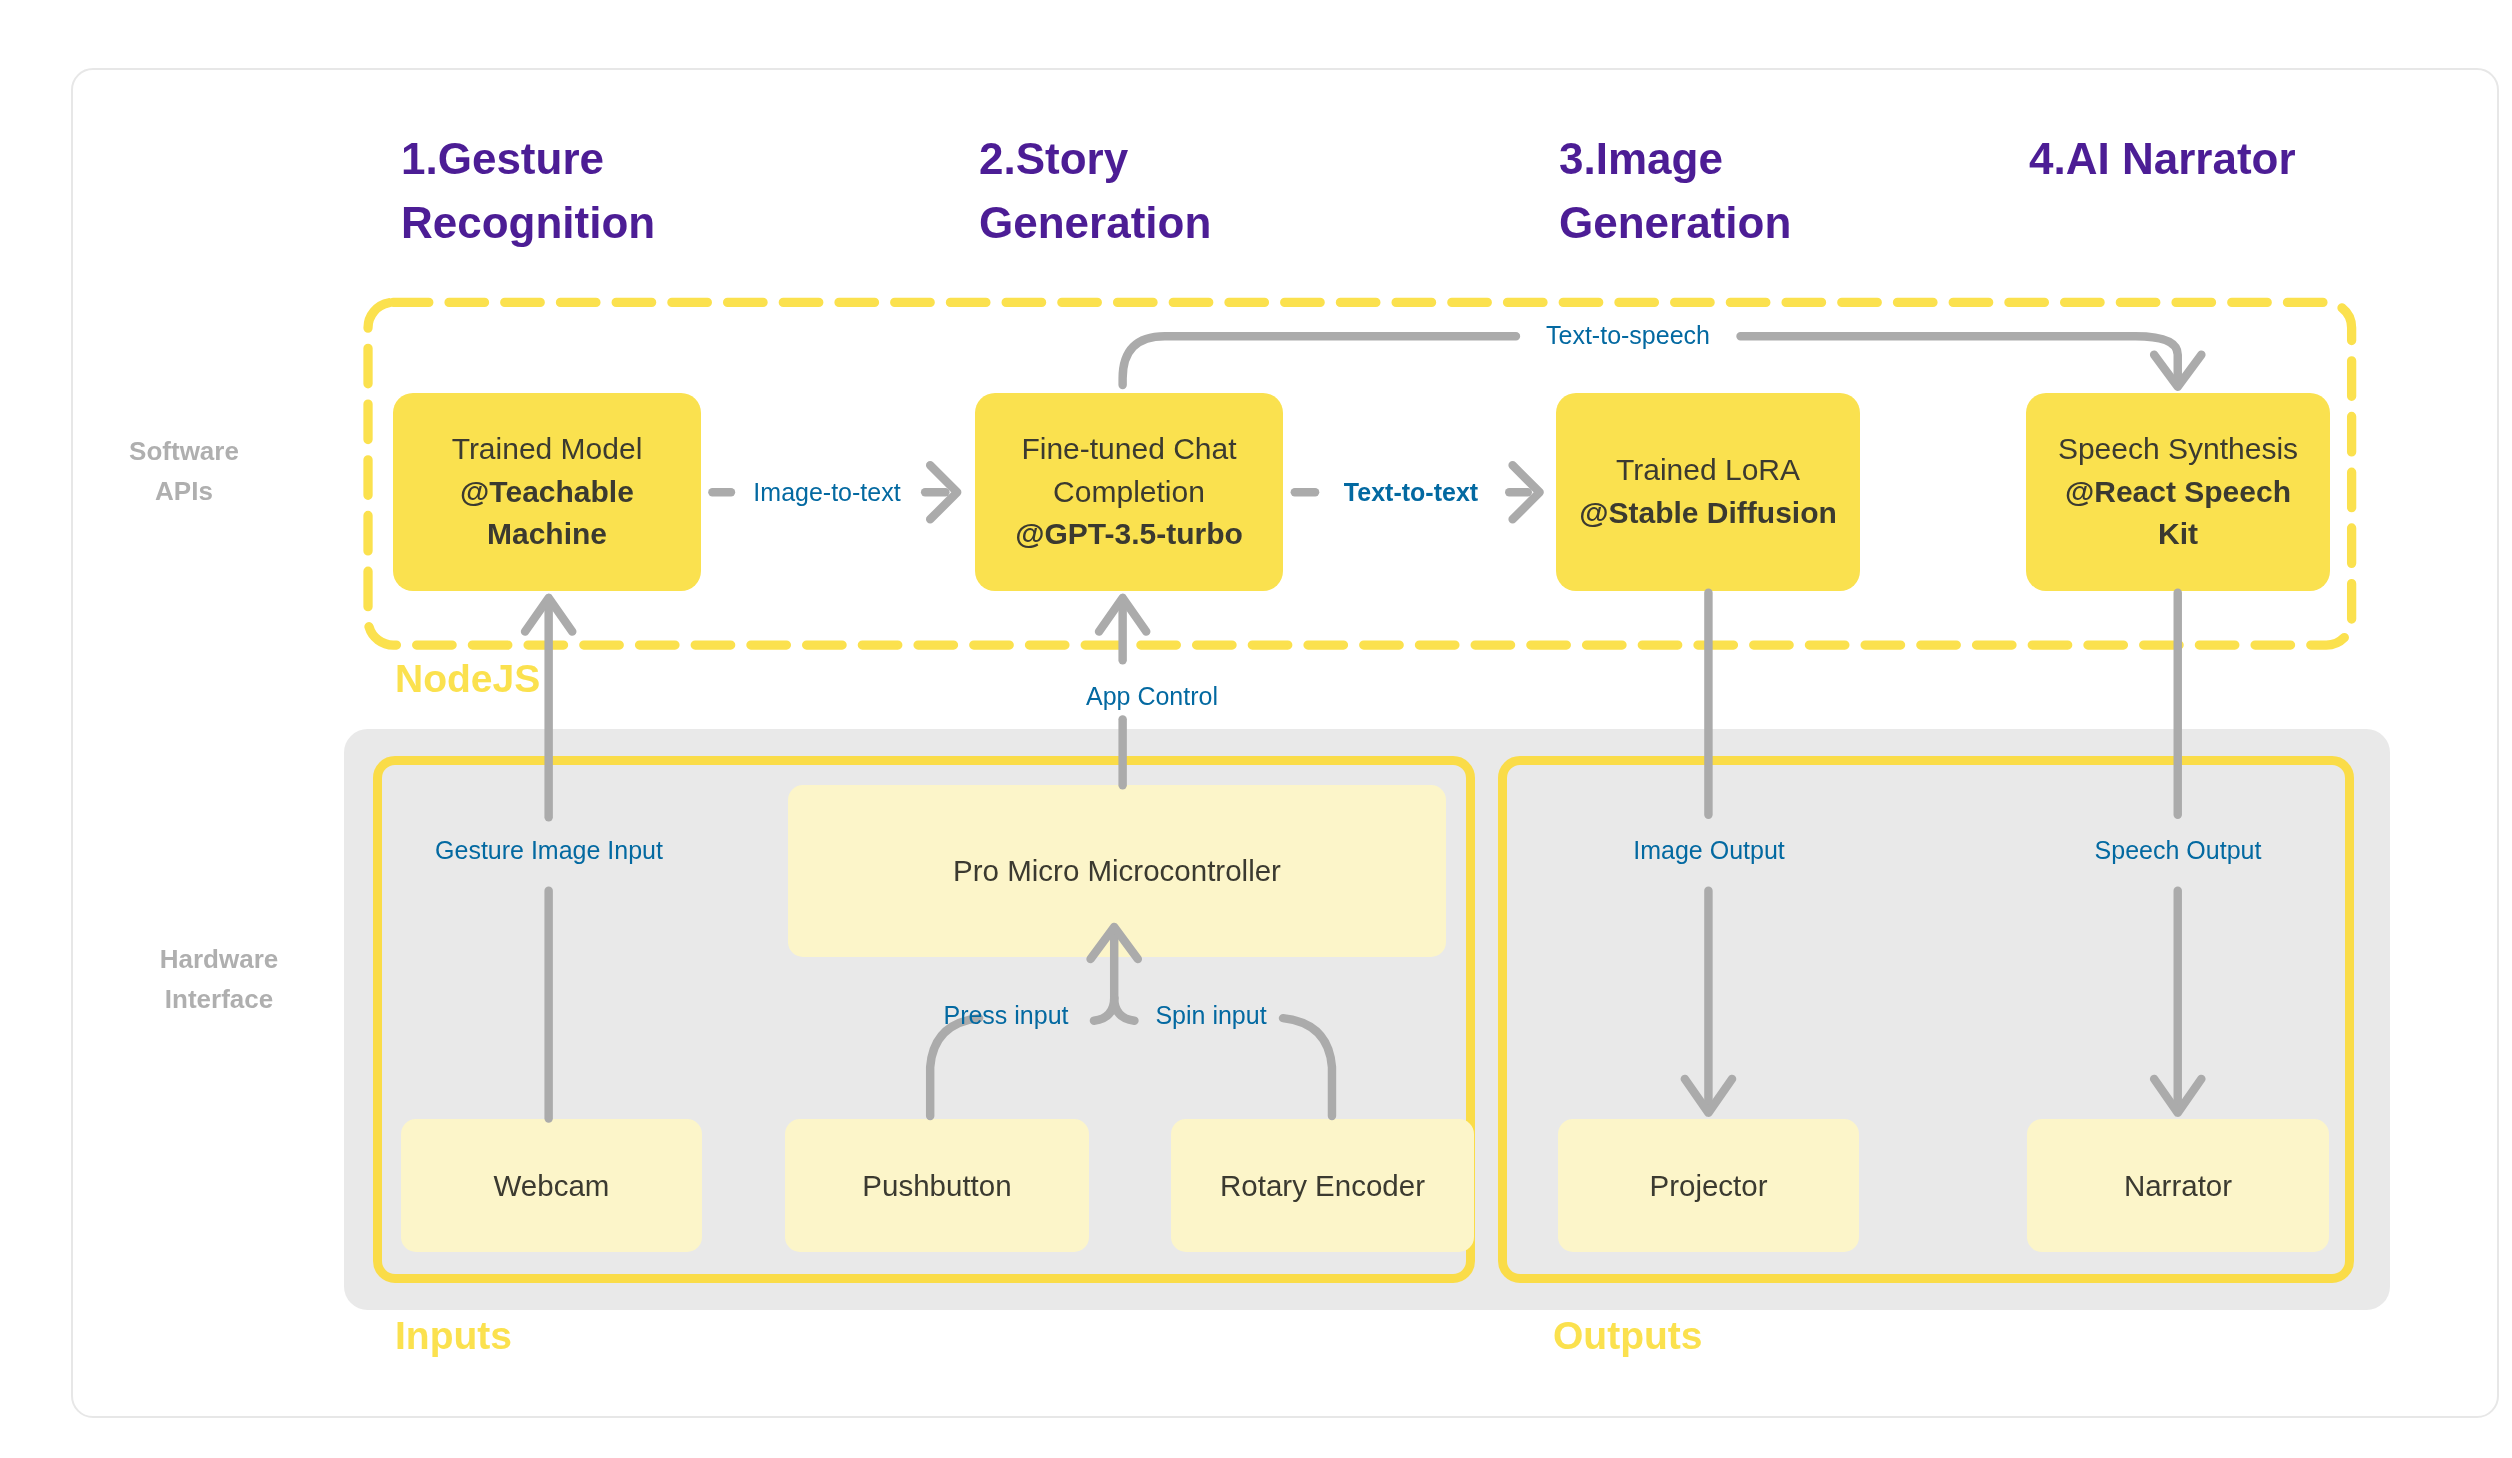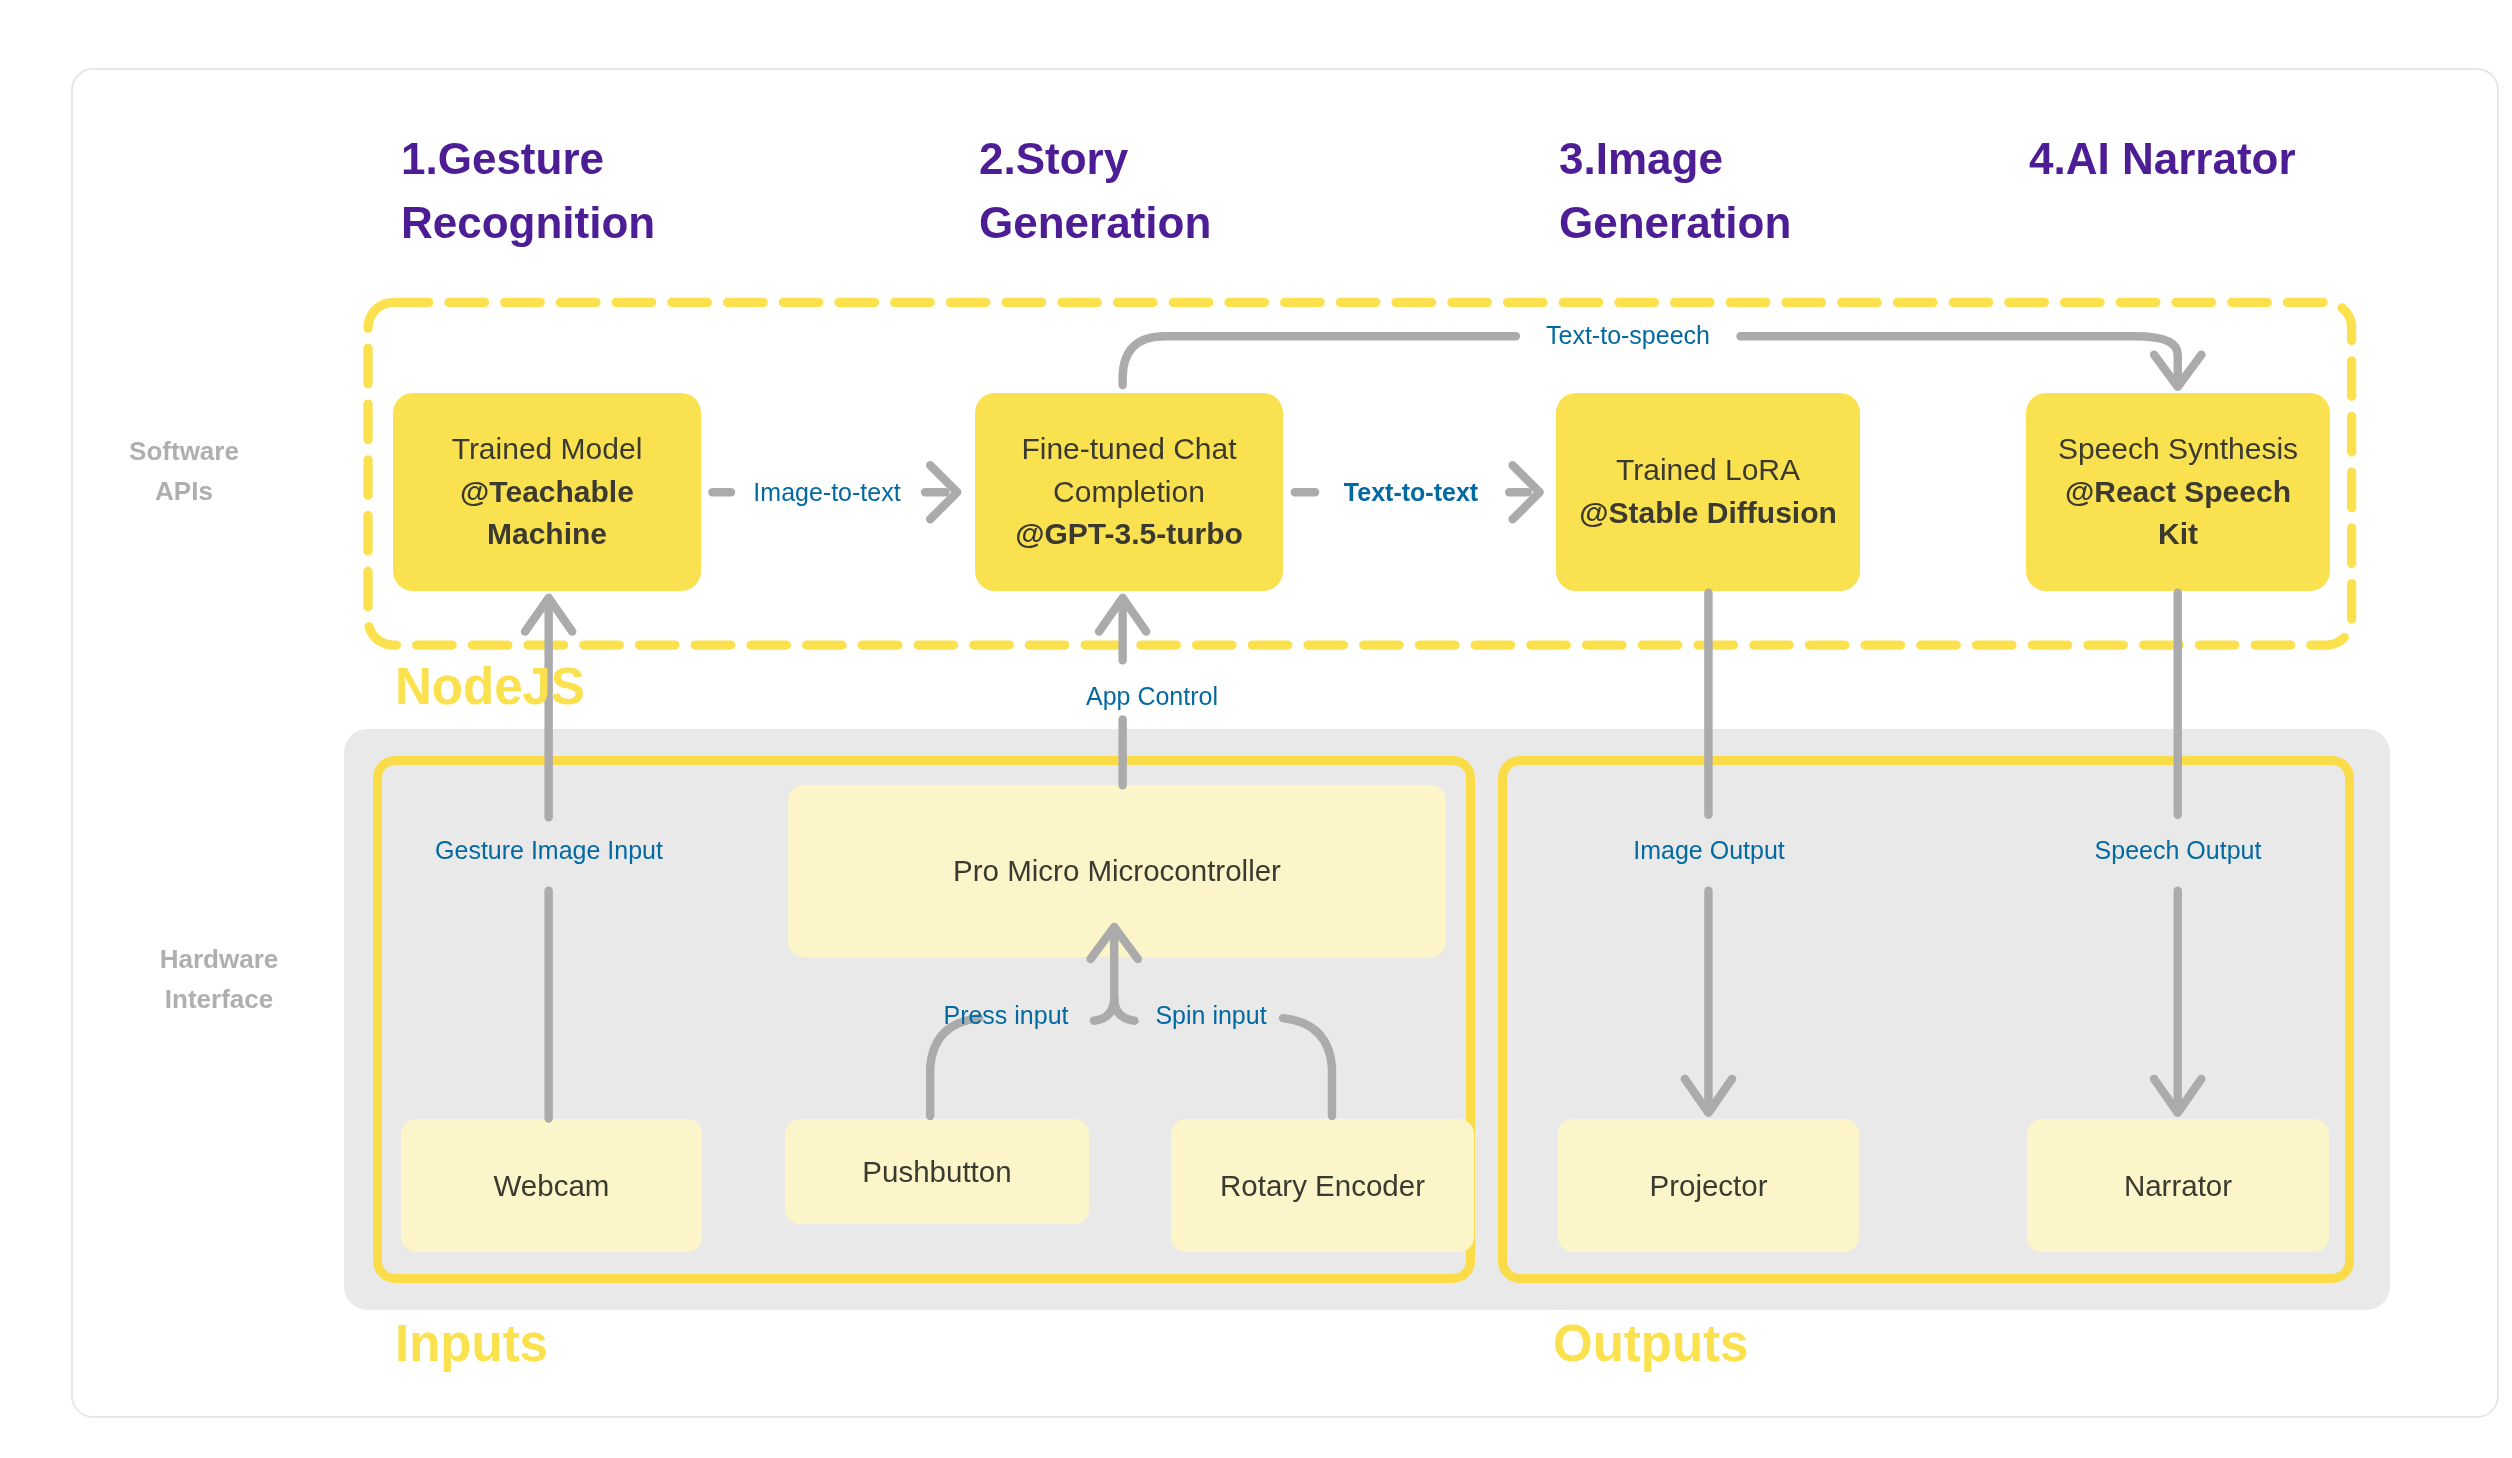--- a/index.html
+++ b/index.html
@@ -19,21 +19,21 @@
   .api-box .t{font-weight:400;}
   .api-box .s{font-weight:700;}
   .gray-container{position:absolute;left:344px;top:729px;width:2046px;height:581px;
                   background:#E9E9E9;border-radius:23.6px;z-index:2;}
   .io-frame{position:absolute;border:9.3px solid #FADC48;border-radius:22px;z-index:3;}
   .pale-box{position:absolute;background:#FCF5C9;border-radius:15px;display:flex;
             align-items:center;justify-content:center;font-size:29.5px;color:#3B3A30;
             z-index:4;}
   .conn-label{position:absolute;transform:translateX(-50%);font-size:25px;
               color:#0369a1;white-space:nowrap;z-index:6;}
-  .yellow-label{position:absolute;font-size:51px;font-weight:700;color:#FBE14E;z-index:6;text-align:center;}
+  .yellow-label{position:absolute;font-size:39px;font-weight:700;color:#FBE14E;z-index:6;text-align:center;}
   svg.overlay{position:absolute;left:0;top:0;z-index:5;pointer-events:none;}
 </style>
 </head>
 <body>
 
 <div class="canvas">
 
   <div class="card"></div>
 
   <div class="col-header" style="left:401px;top:127px;">1.Gesture
@@ -68,21 +68,21 @@
     <span class="s">@Stable Diffusion</span>
   </div>
   <div class="api-box" style="left:2026px;top:393px;width:304px;">
     <span class="t">Speech Synthesis</span>
     <span class="s">@React Speech
 Kit</span>
   </div>
 
   <div class="pale-box" style="left:788px;top:785px;width:658px;height:172px;">Pro Micro Microcontroller</div>
   <div class="pale-box" style="left:401px;top:1119px;width:301px;height:133px;">Webcam</div>
-  <div class="pale-box" style="left:785px;top:1119px;width:304px;height:105px;">Pushbutton</div>
+  <div class="pale-box" style="left:785px;top:1119px;width:304px;height:133px;">Pushbutton</div>
   <div class="pale-box" style="left:1171px;top:1119px;width:303px;height:133px;">Rotary Encoder</div>
   <div class="pale-box" style="left:1558px;top:1119px;width:301px;height:133px;">Projector</div>
   <div class="pale-box" style="left:2027px;top:1119px;width:302px;height:133px;">Narrator</div>
 
   <div class="yellow-label" style="left:395px;top:657px;">NodeJS</div>
   <div class="yellow-label" style="left:395px;top:1314px;">Inputs</div>
   <div class="yellow-label" style="left:1553px;top:1314px;">Outputs</div>
 
   <div class="conn-label" style="left:827px;top:478px;">Image-to-text</div>
   <div class="conn-label" style="left:1411px;top:478px;font-weight:bold;">Text-to-text</div>

